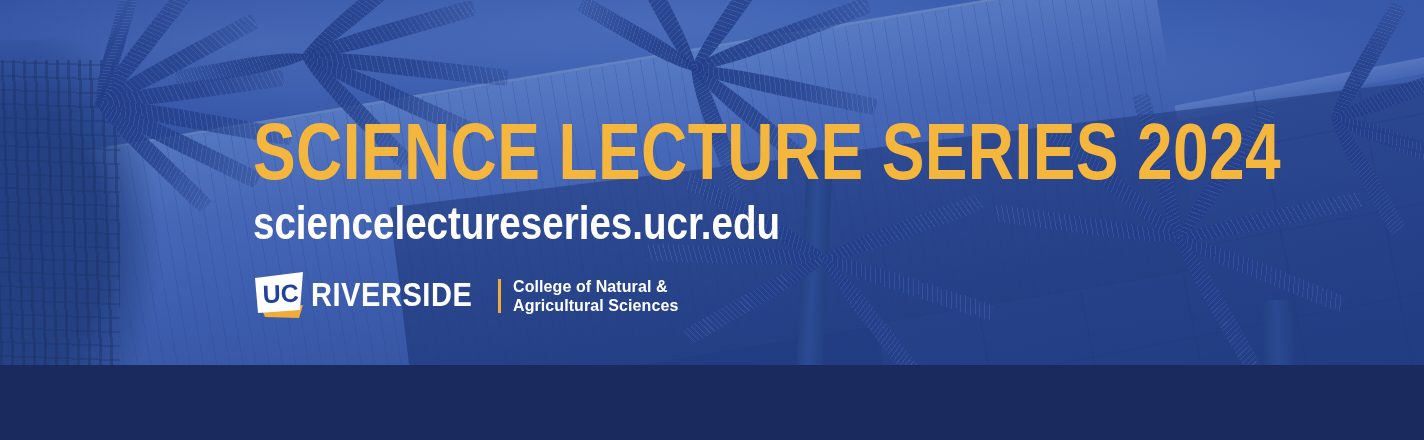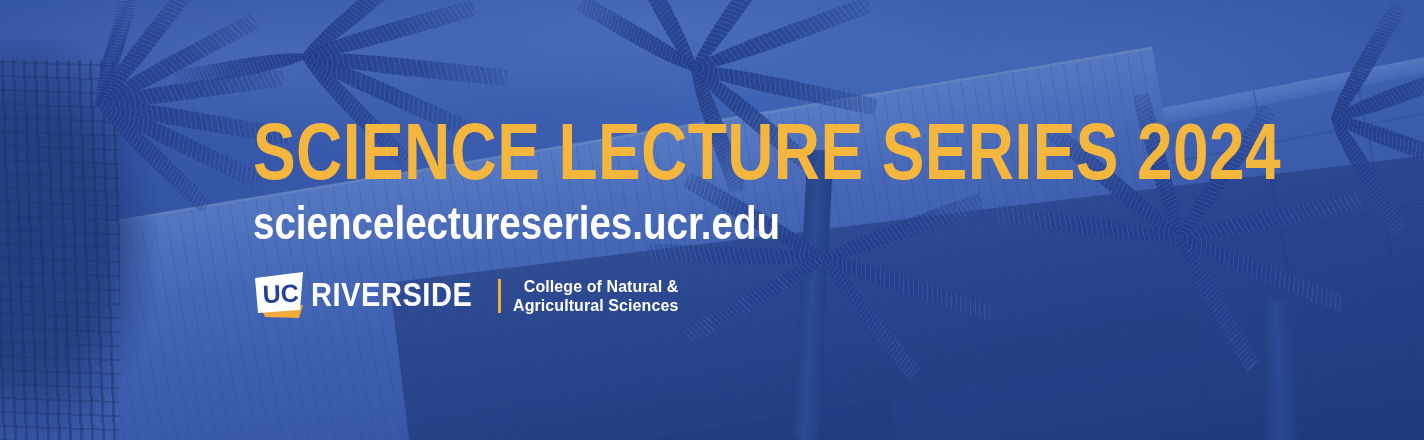--- a/index.html
+++ b/index.html
@@ -4,25 +4,24 @@
 <title>Science Lecture Series 2024 Banner</title>
 <style>
   html, body {
     margin: 0;
     padding: 0;
     background: #1b2a5e;
   }
   .banner {
     position: relative;
     width: 1424px;
-    height: 440px;
+    height: 365px;
     overflow: hidden;
     font-family: "Liberation Sans", sans-serif;
     background: #3a5eb0;
-    text-align: right;
   }
 
   
   .bg {
     position: absolute;
     inset: 0;
     overflow: hidden;
   }
   
   .sky {

